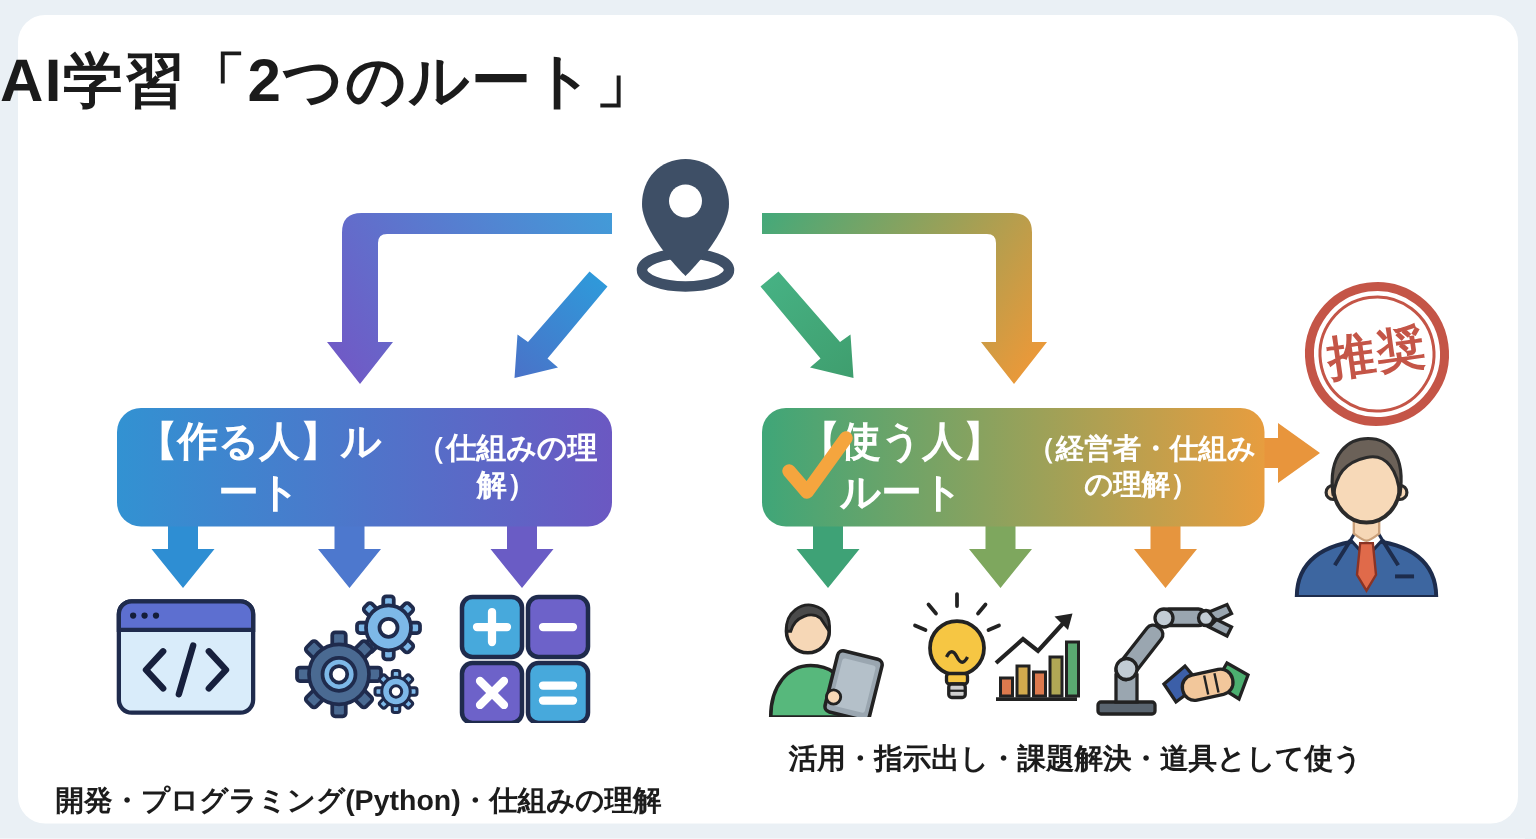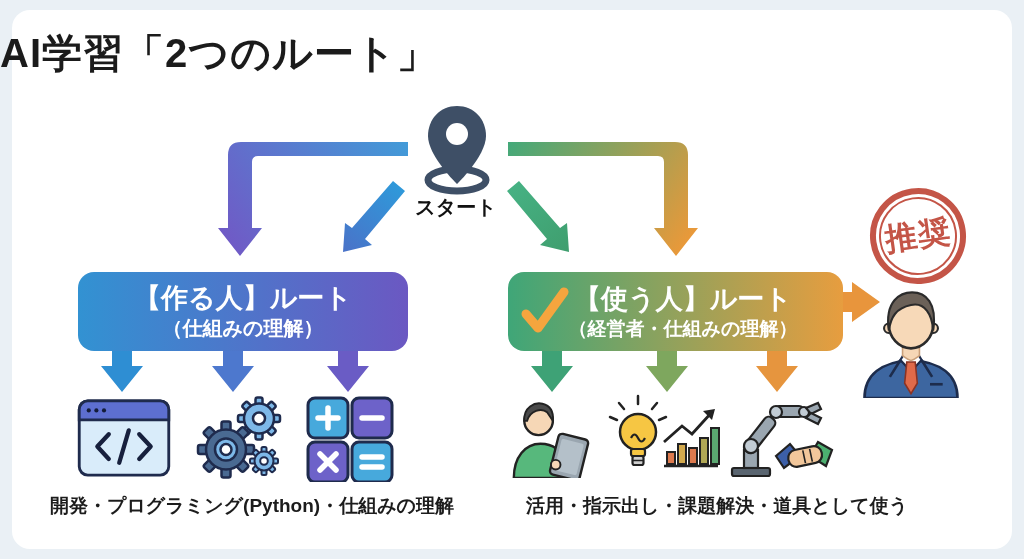--- a/index.html
+++ b/index.html
@@ -19,41 +19,41 @@
   .title{
     left:0;top:26px;width:1024px;text-align:left;
     font-size:40px;font-weight:800;color:#1b1b1b;letter-spacing:1px;
   }
   .start-label{
     left:401px;top:194px;width:110px;text-align:center;
     font-size:20px;font-weight:800;color:#111;
   }
   .route-box{
     border-radius:16px;color:#fff;text-align:center;
-    display:flex;flex-direction:column;justify-content:center;align-items:center;
+    display:flex;flex-direction:row;justify-content:center;align-items:center;
     line-height:1.25;
   }
   .maker-box{
     left:78px;top:272px;width:330px;height:79px;
     background:linear-gradient(90deg,#3292d2,#6b58c2);
   }
   .user-box{
     left:508px;top:272px;width:320px;height:79px;
     background:linear-gradient(90deg,#3fa678,#e79d3f);
     padding-left:15px;
   }
   .route-title{font-size:27px;font-weight:800;}
   .route-subtitle{font-size:20px;font-weight:800;}
   .user-box .route-subtitle{font-size:19px;}
   .check-mark{left:518px;top:284px;width:52px;height:52px;}
   .caption{
     top:493px;font-size:19px;font-weight:700;color:#1c1c1c;text-align:center;
     white-space:nowrap;
   }
-  .caption-left{left:42px;width:420px;}
+  .caption-left{left:29px;width:420px;margin-top:28px;}
   .caption-right{left:502px;width:430px;}
   .stamp{
     left:870px;top:188px;width:96px;height:96px;border-radius:50%;
     border:6px solid #c14b3c;box-sizing:border-box;
     transform:rotate(-8deg);
     display:flex;align-items:center;justify-content:center;
     opacity:.94;
   }
   .stamp-inner{
     position:absolute;inset:3px;border:2px solid #c14b3c;border-radius:50%;
@@ -105,21 +105,20 @@
     <polygon fill="#e6953e" points="767,344 767,366 756,366 777,392 798,366 787,366 787,344"></polygon>
 
     <path fill="#e8953c" d="M827,292 L852,292 L852,282 L880,302 L852,322 L852,312 L827,312 Z"></path>
   </svg>
 
   <svg class="abs" style="left:415px;top:104px" width="84" height="94" viewBox="0 0 84 94">
     <ellipse cx="42" cy="76" rx="29" ry="11" fill="none" stroke="#3e4f66" stroke-width="7"></ellipse>
     <path d="M42,2 C25,2 13,15 13,32 C13,52 42,80 42,80 C42,80 71,52 71,32 C71,15 59,2 42,2 Z" fill="#3e4f66"></path>
     <circle cx="42" cy="30" r="11" fill="#ffffff"></circle>
   </svg>
-  <div class="abs start-label">スタート</div>
 
   <div class="abs route-box maker-box">
     <div class="route-title">【作る人】ルート</div>
     <div class="route-subtitle">（仕組みの理解）</div>
   </div>
 
   <div class="abs route-box user-box">
     <div class="route-title">【使う人】ルート</div>
     <div class="route-subtitle">（経営者・仕組みの理解）</div>
   </div>

